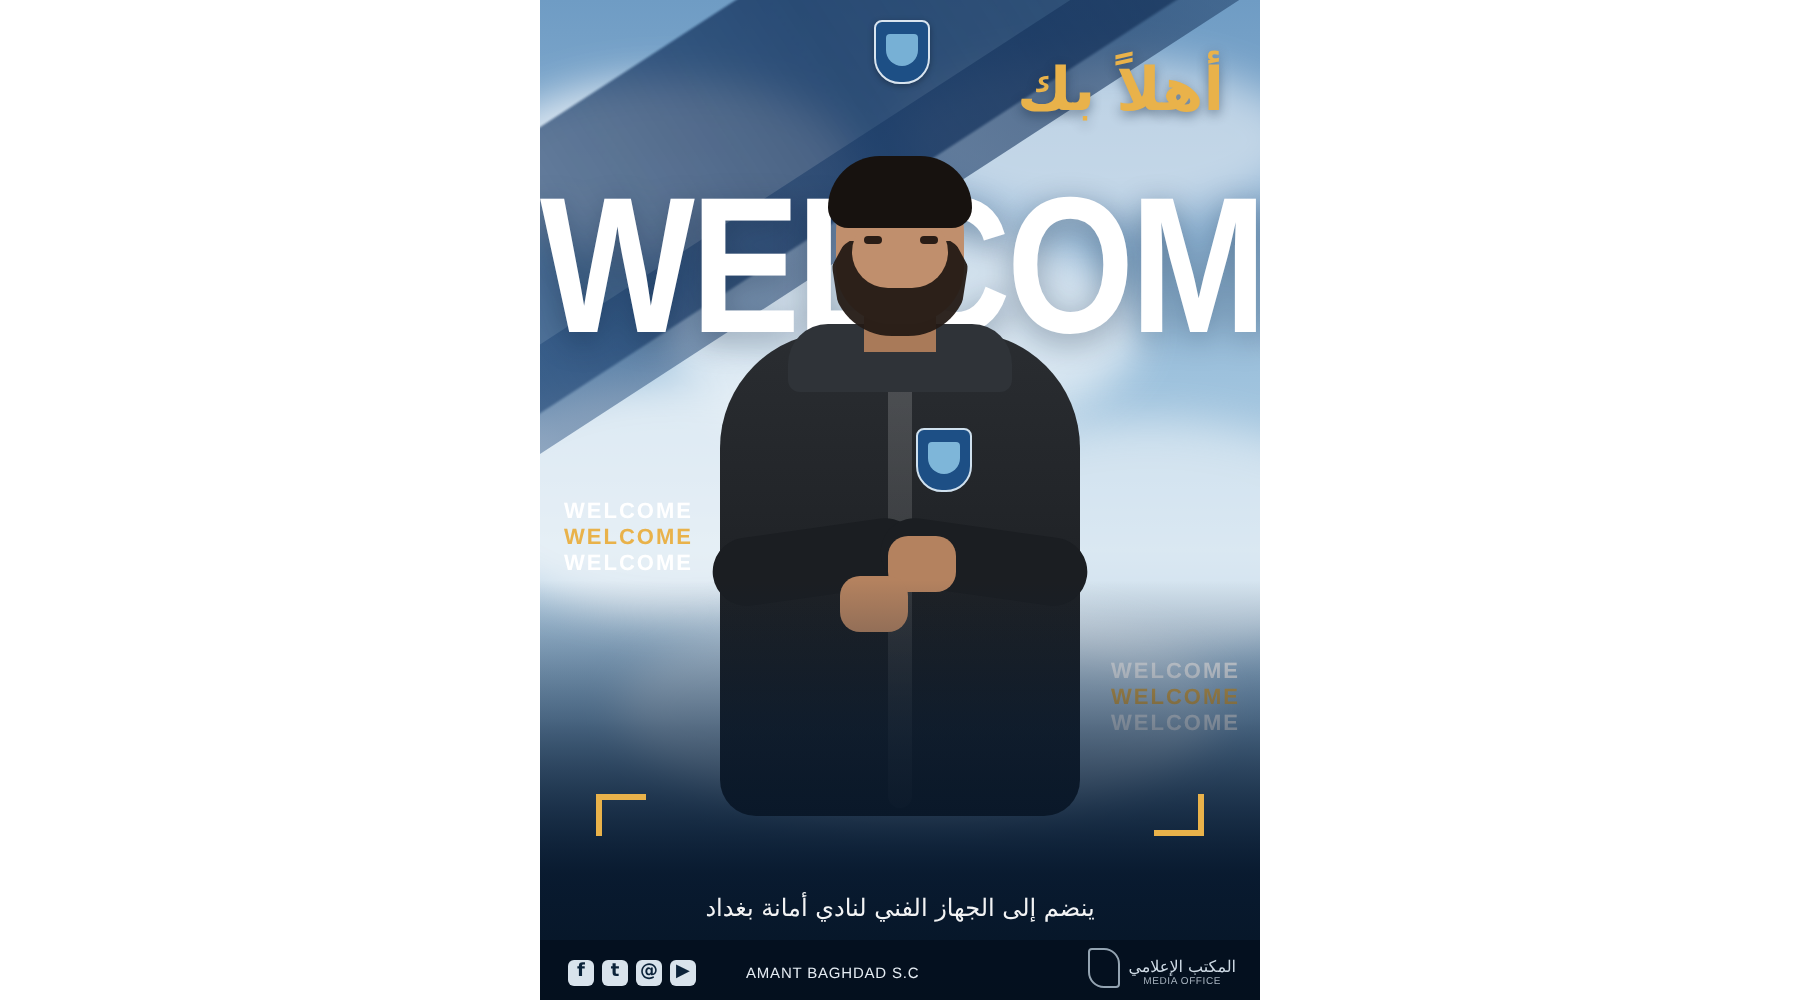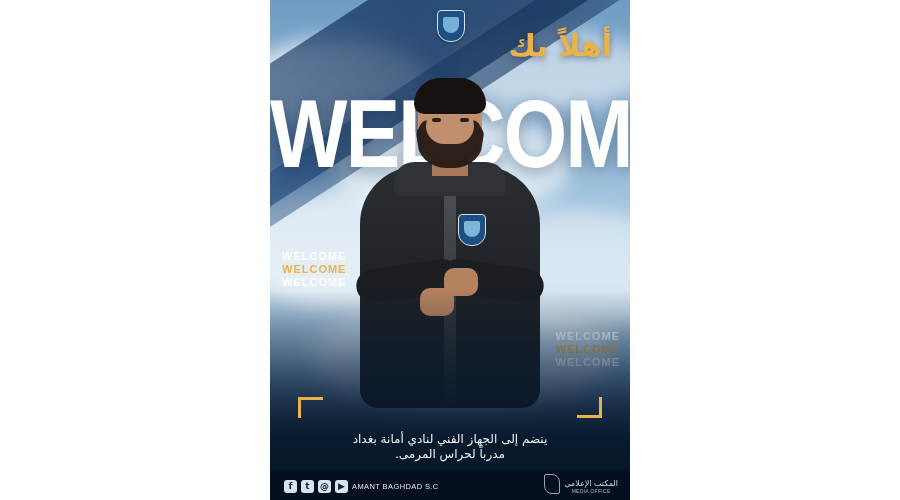--- a/index.html
+++ b/index.html
@@ -320,21 +320,21 @@
     border-radius: 3px;
     background: #d9e3ec;
     color: #0b2239;
     font-size: 9px;
     line-height: 13px;
     text-align: center;
     font-weight: bold;
     font-family: "DejaVu Sans", sans-serif;
   }
   .handle {
-    margin-left: 0;
+    margin-left: 21px;
     color: #e5ecf3;
     font-size: 7.5px;
     letter-spacing: .4px;
     font-family: "Liberation Sans", sans-serif;
   }
   .media-office {
     position: absolute;
     right: 12px; bottom: 5px;
     text-align: center;
     color: #cdd9e4;
@@ -421,21 +421,20 @@
     </div>
 
     <div class="bottom-fade"></div>
 
     <div class="brackets-left"></div>
     <div class="brackets-right"></div>
 
 
     <div class="desc-ar">
       <div>ينضم إلى الجهاز الفني لنادي أمانة بغداد</div>
-      <div>مدرباً لحراس المرمى.</div>
     </div>
 
     <div class="footer">
       <div class="socials">
         <div class="soc">f</div>
         <div class="soc">t</div>
         <div class="soc">@</div>
         <div class="soc">▶</div>
         <div class="handle">AMANT BAGHDAD S.C</div>
       </div>

